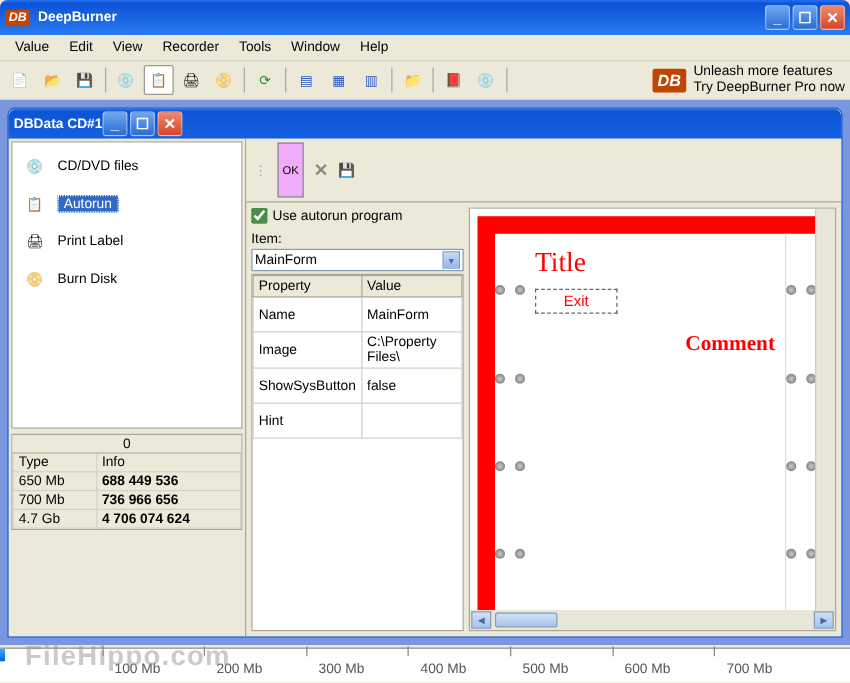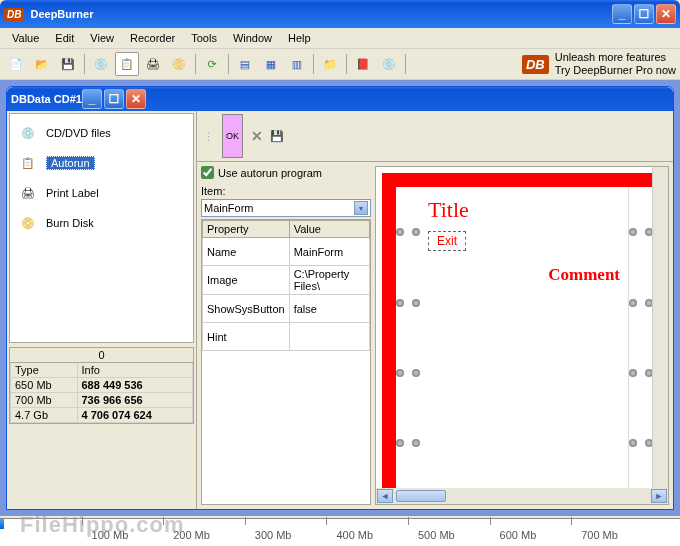--- a/index.html
+++ b/index.html
@@ -66,21 +66,21 @@
 .preview-col { flex: 1; border: 1px solid #aca899; background: #fff; display: flex; flex-direction: column; position: relative; overflow: hidden; }
 .preview-canvas { flex: 1; position: relative; overflow: hidden; background: #fff; }
 .notebook { position: absolute; left: 6px; top: 6px; right: 0; bottom: 0; background: #f00; padding: 14px 0 0 14px; }
 .notebook-inner { background: #fff; height: 100%; display: flex; position: relative; }
 .spine { width: 24px; display: flex; flex-direction: column; justify-content: space-around; padding: 10px 0; }
 .ring { width: 24px; height: 12px; position: relative; }
 .ring::before, .ring::after { content: ''; position: absolute; width: 8px; height: 8px; border-radius: 50%; background: radial-gradient(#ccc,#666); top: 2px; }
 .ring::before { left: 0; } .ring::after { right: 0; }
 .page-right { flex: 1; padding: 10px 8px; position: relative; }
 .title-text { color: #f00; font-family: 'Times New Roman', serif; font-size: 22px; }
-.exit-btn { border: 1px dashed #666; padding: 2px 8px; display: inline-block; margin-top: 8px; color: #f00; font-size: 12px; }
+.exit-btn { border: 1px dashed #666; padding: 2px 22px; display: inline-block; margin-top: 8px; color: #f00; font-size: 12px; }
 .comment-text { color: #f00; font-family: 'Times New Roman', serif; font-size: 17px; font-weight: bold; margin-top: 14px; text-align: right; }
 .spine2 { width: 24px; display: flex; flex-direction: column; justify-content: space-around; padding: 10px 0; border-left: 1px solid #ddd; }
 
 .scroll-v { width: 16px; background: #e8e5d9; border-left: 1px solid #ccc; }
 .scroll-h { height: 16px; background: #e8e5d9; display: flex; }
 .scroll-h .thumb { width: 50px; height: 12px; margin: 2px; background: linear-gradient(#d0e0f8,#a8c4ec); border: 1px solid #7f9db9; border-radius: 2px; }
 .scroll-h .arrow { width: 16px; display: flex; align-items: center; justify-content: center; background: linear-gradient(#d0e0f8,#a8c4ec); border: 1px solid #7f9db9; margin: 1px; font-size: 9px; color: #4a6a9e; }
 .scroll-h .track { flex: 1; }
 
 .ruler { height: 28px; background: #fff; border-top: 1px solid #888; position: relative; margin-top: 2px; }

